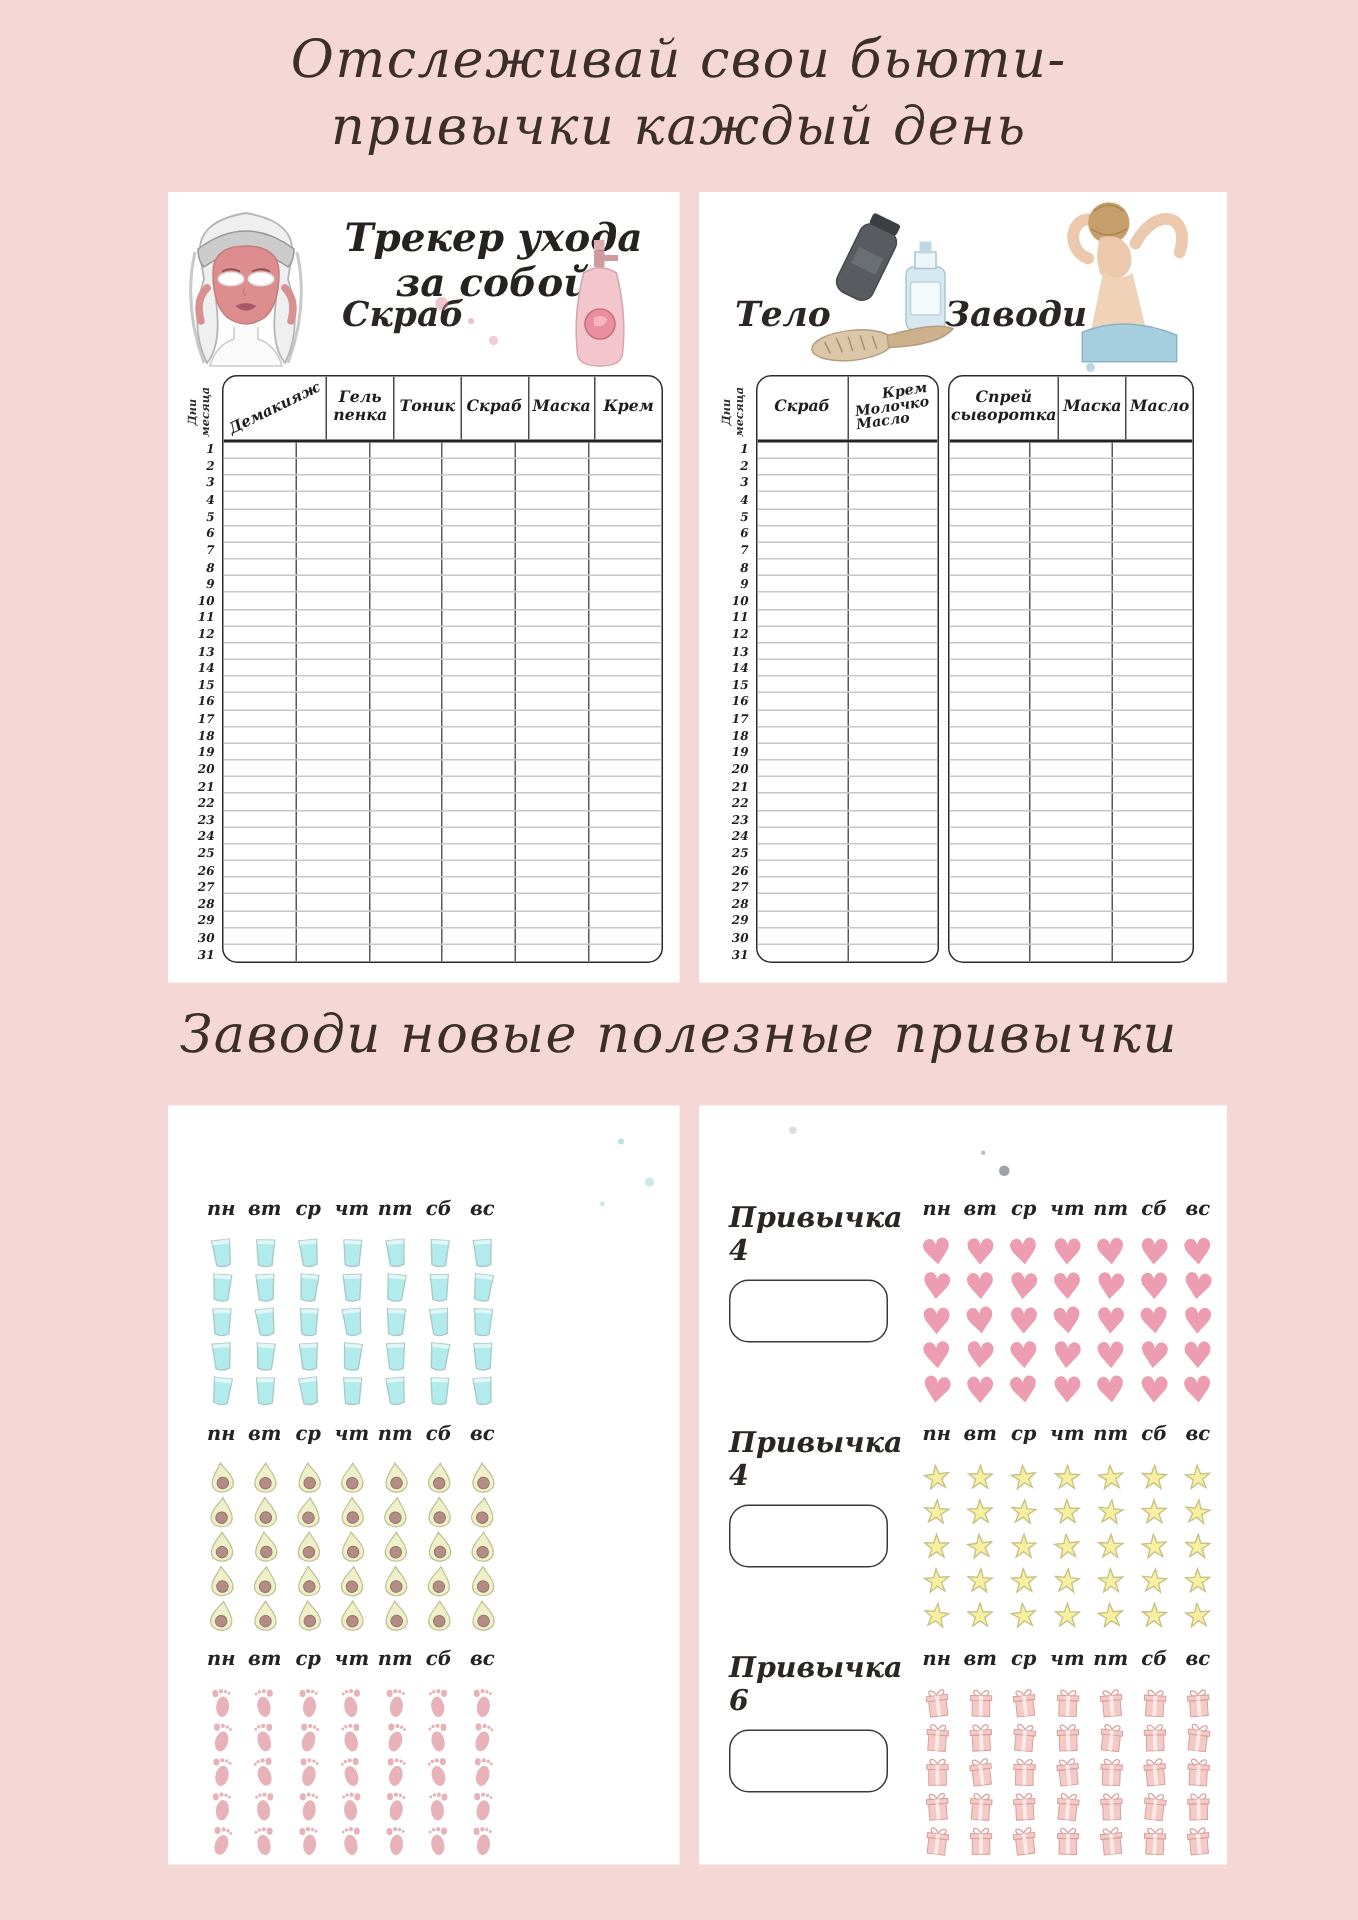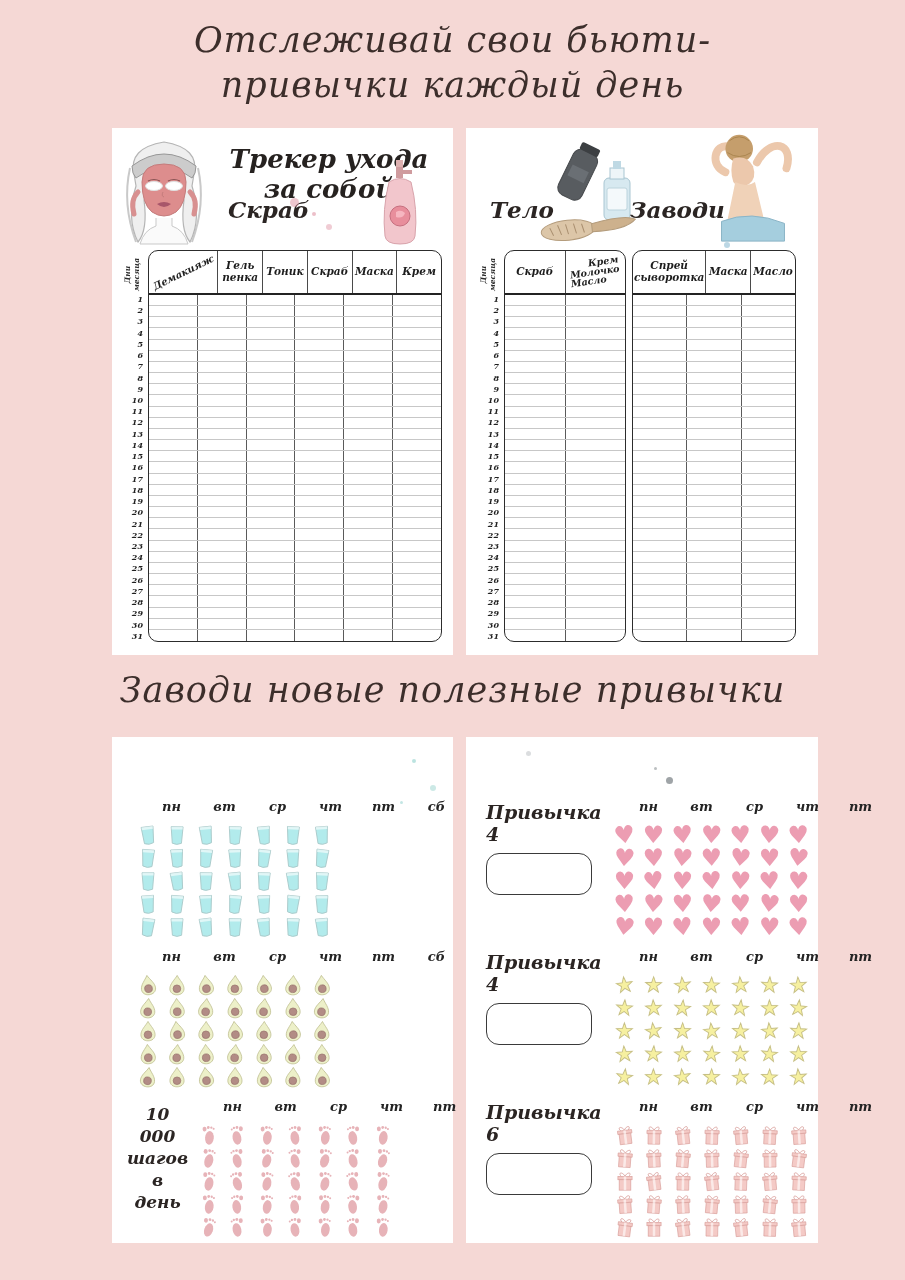--- a/index.html
+++ b/index.html
@@ -107,21 +107,21 @@
   .habit-left { width:118px; }
   .habit-left .habit-label { width:118px; text-align:left; margin-top:4px; font-size:19px; }
   .name-box {
     width:106px; height:42px; margin-top:8px;
     border:1.6px solid #3a3a3a; border-radius:13px; background:#fff;
   }
   .habit-grid { margin-left:6px; margin-top:2px; }
   .wkrow { display:flex; height:24px; }
   .wk {
     width:29px; text-align:center;
-    font-size:13px; font-style:italic; font-weight:bold; color:#232323;margin-left:24px;
+    font-size:13px; font-style:italic; font-weight:bold; color:#232323;
   }
   .icrow { display:flex; height:23px; }
   .iccell { width:29px; display:flex; align-items:center; justify-content:center; }
   .ic { width:20px; height:22px; display:block; }
   .heart { font-family:"DejaVu Sans",sans-serif; font-size:24px; line-height:22px; }
   .star  { font-family:"DejaVu Sans",sans-serif; font-size:21px; line-height:22px;
            -webkit-text-stroke:0.8px #c6bf86; text-shadow:0 0 1px #c6bf86; }
 </style>
 </head>
 <body>
@@ -1309,21 +1309,20 @@
               <span class="iccell" style="transform: rotate(-5deg);">
                 <svg class="ic" viewBox="0 0 24 26">
                   <path d="M12 1.5 C15 7 20.5 11.5 20.5 17.5 C20.5 22 16.7 24.8 12 24.8 C7.3 24.8 3.5 22 3.5 17.5 C3.5 11.5 9 7 12 1.5 Z" fill="#edf0c9" stroke="#bcbc8c" stroke-width="0.9"></path>
                   <circle cx="12" cy="17.5" r="4.6" fill="#b28c85" stroke="#97716b" stroke-width="0.8"></circle>
                 </svg>
               </span>
             </div>
           </div>
       </div>
       <div class="habit-row">
-        <div class="habit-label">10 000 шагов в день</div>
         <div class="habit-grid">
             <div class="wkrow">
               <span class="wk">пн</span>
               <span class="wk">вт</span>
               <span class="wk">ср</span>
               <span class="wk">чт</span>
               <span class="wk">пт</span>
               <span class="wk">сб</span>
               <span class="wk">вс</span>
             </div>

